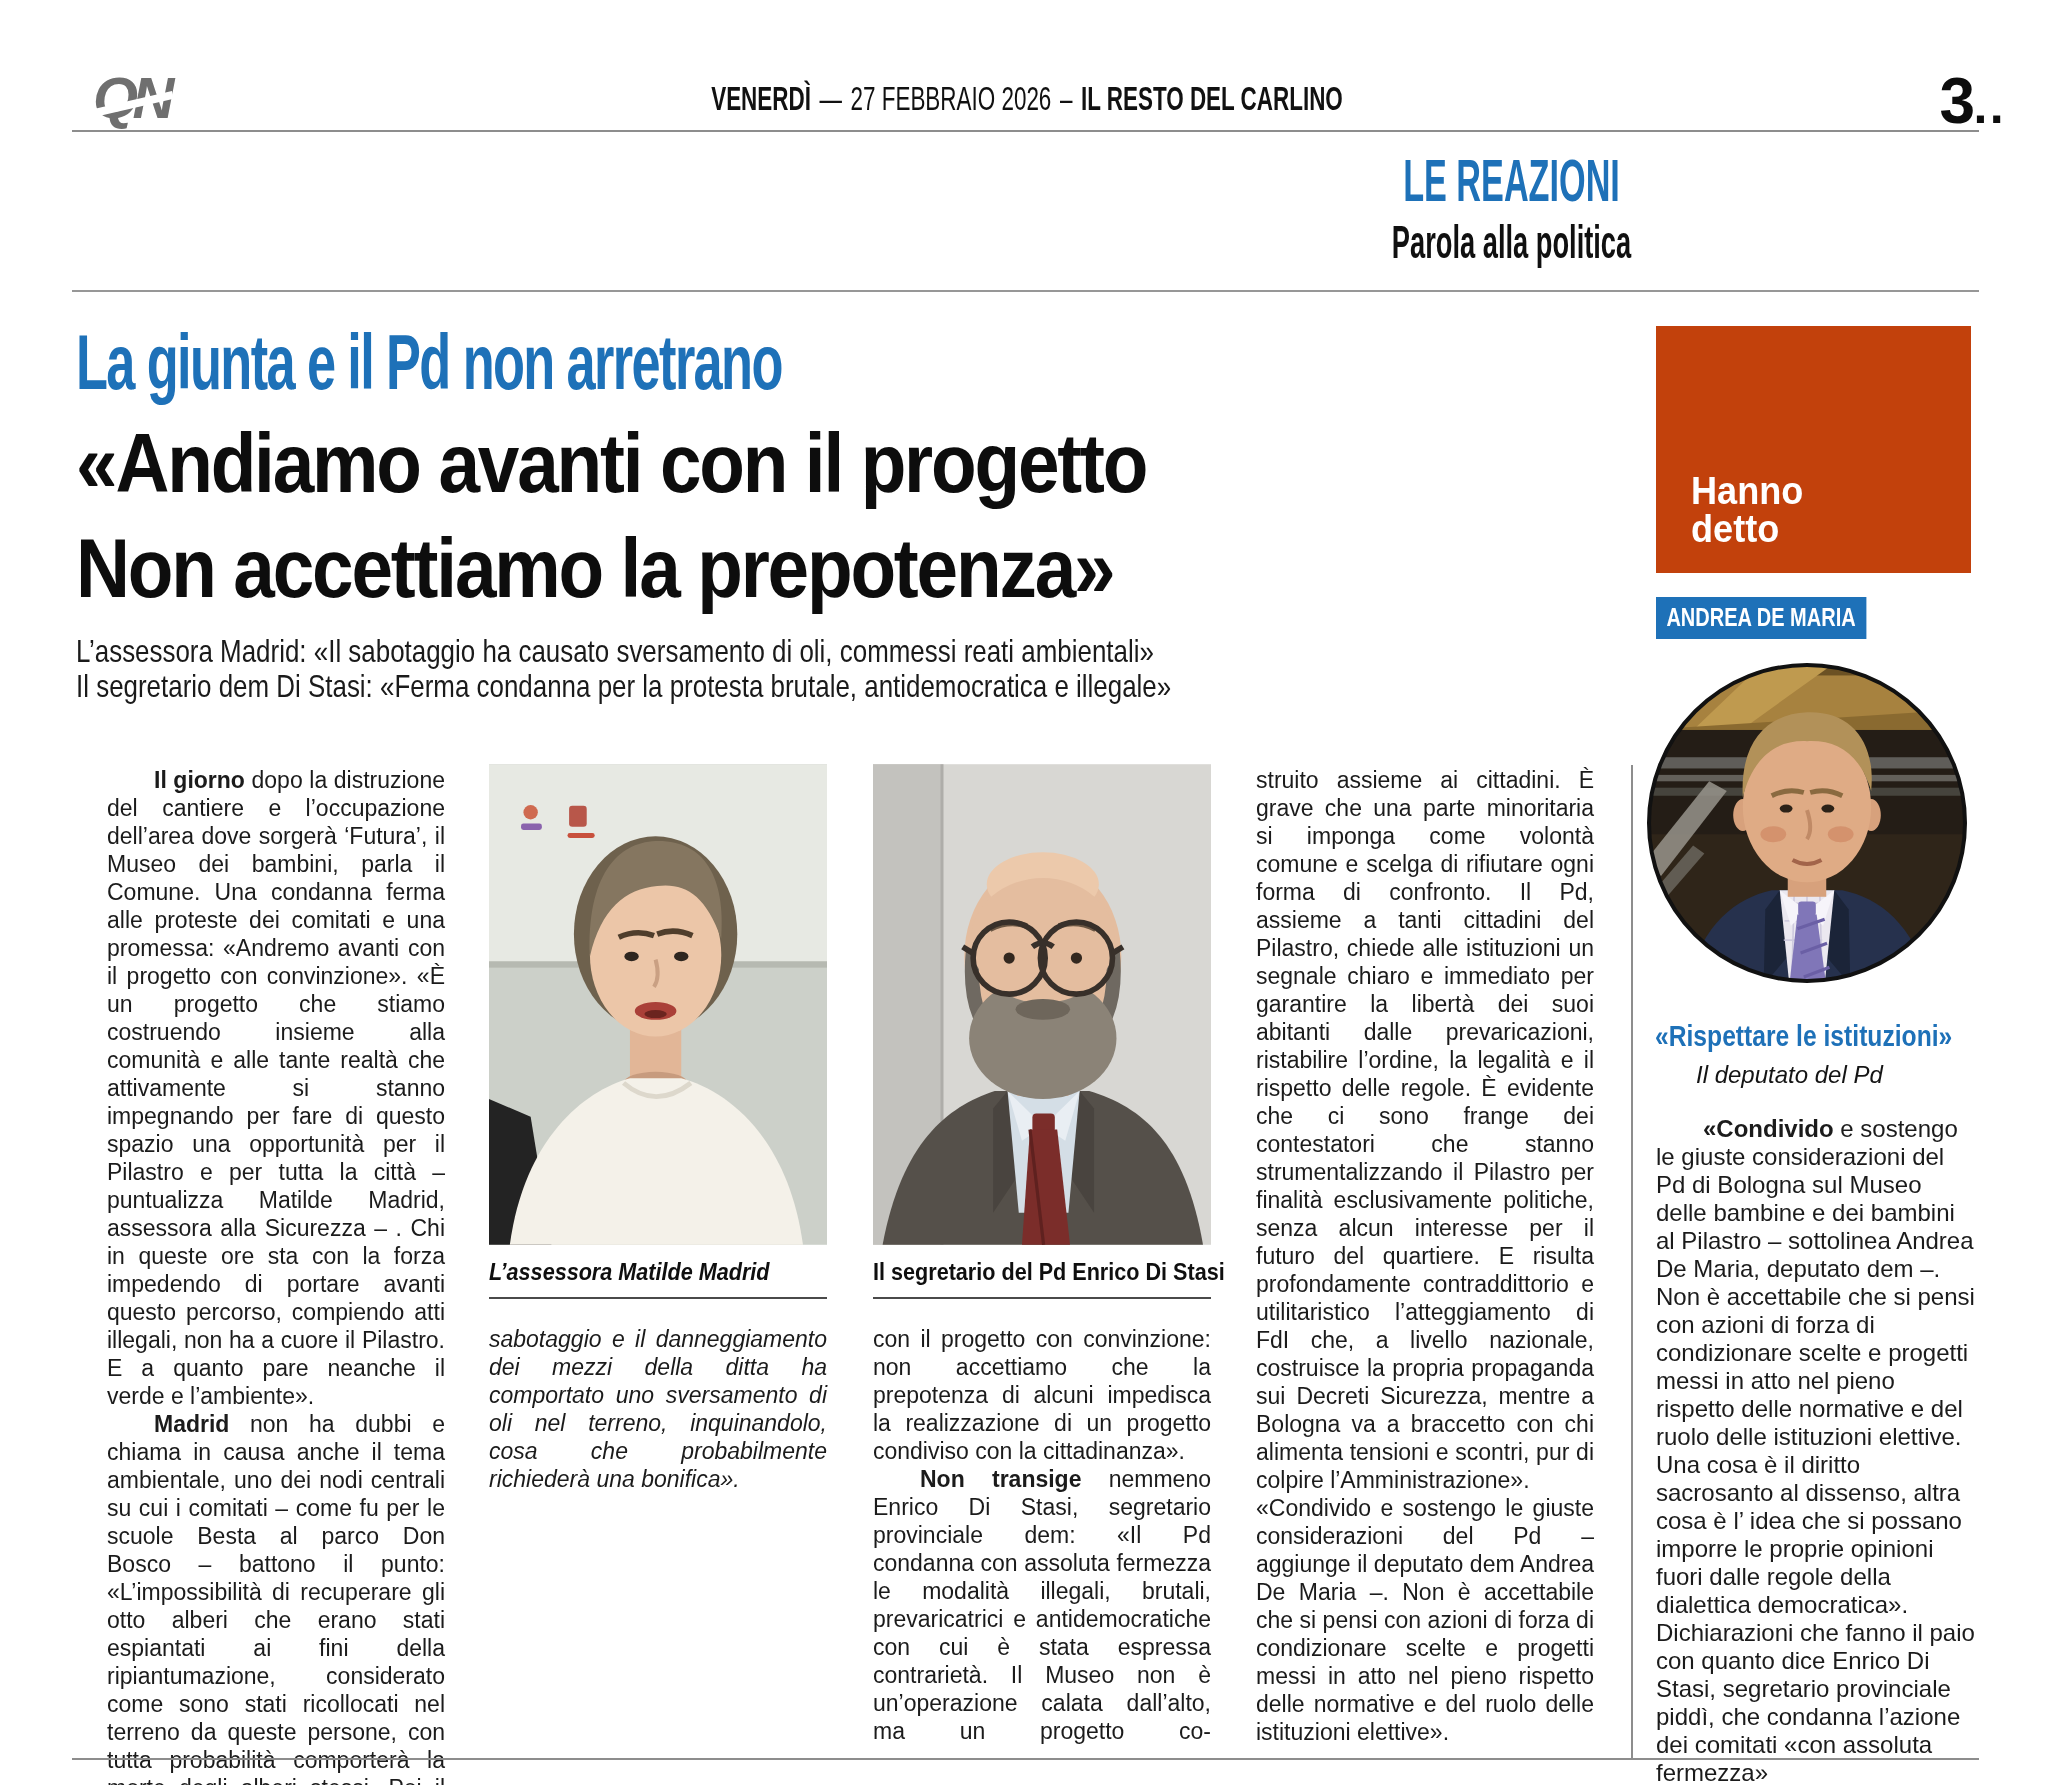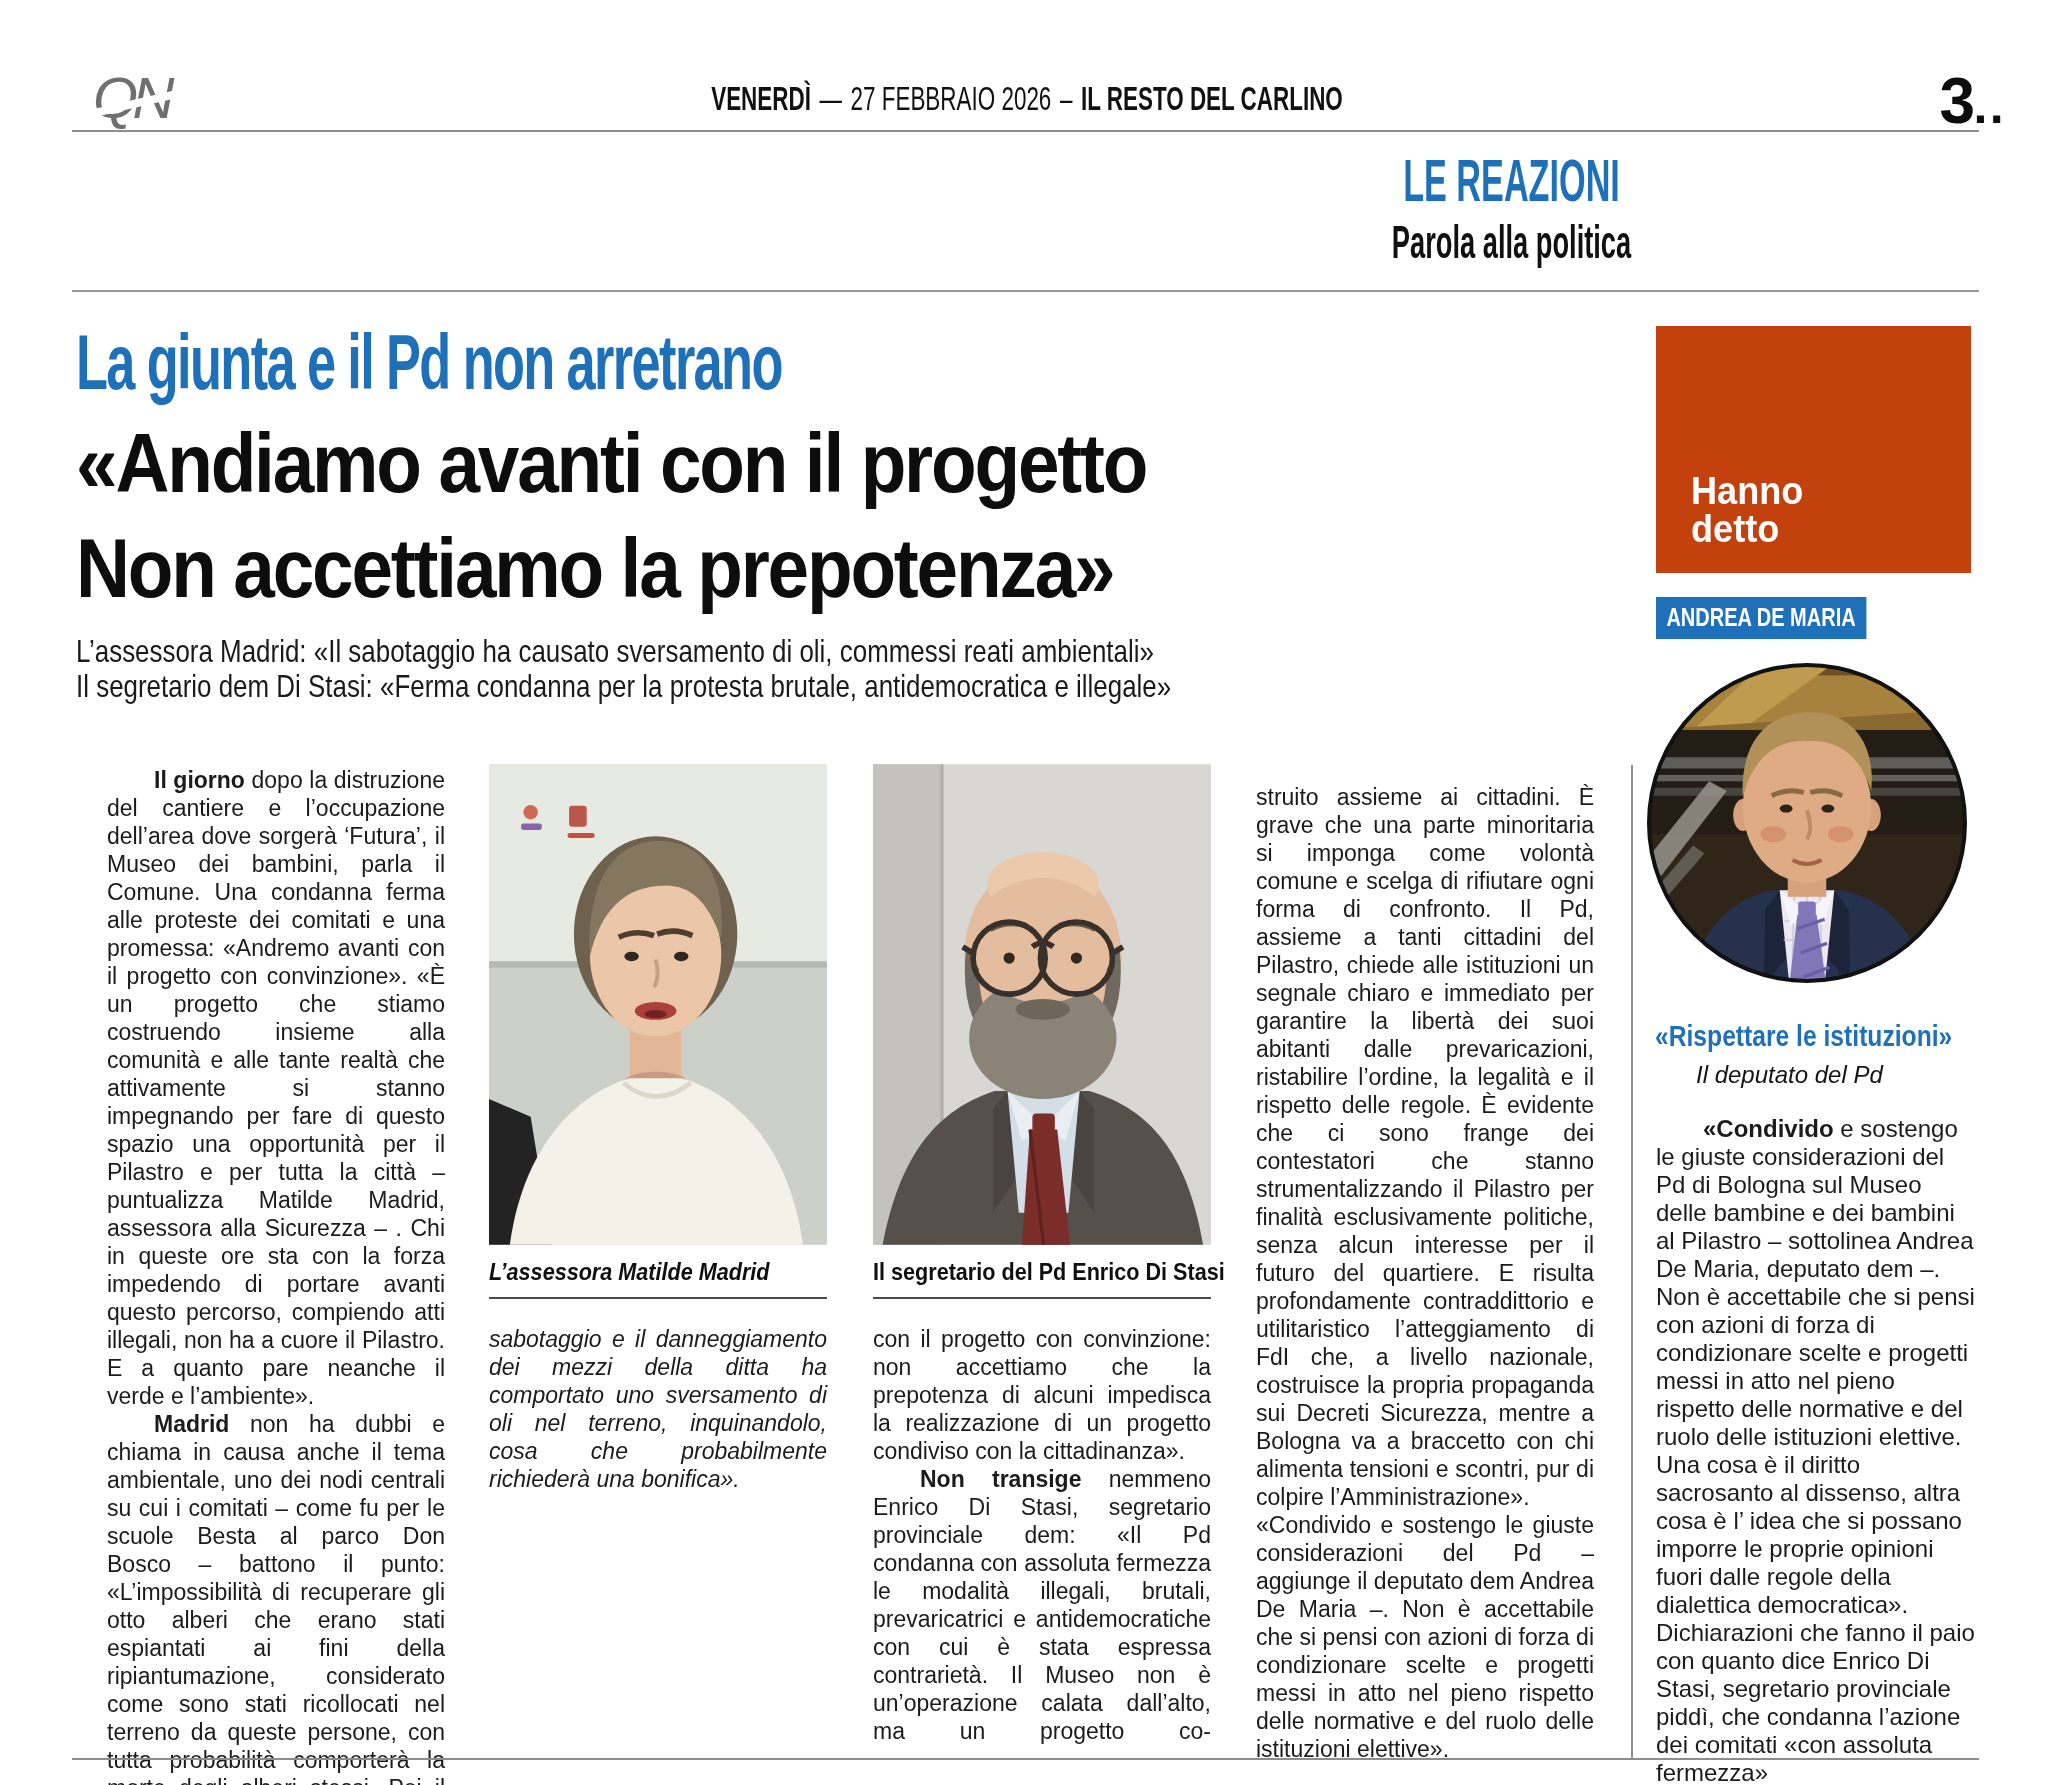--- a/index.html
+++ b/index.html
@@ -1,20 +1,20 @@
 <!DOCTYPE html>
 <html style="font-size:13px"><head>
 <meta charset="utf-8">
 <style>
   html,body{margin:0;padding:0;background:#ffffff;}
   .page{position:relative;width:2053px;height:1785px;background:#ffffff;overflow:hidden;
         font-family:"Liberation Sans", sans-serif;color:#161616;}
 
   
-  .qn-logo{position:absolute;left:93px;top:69px;font-size:58px;font-weight:normal;font-style:italic;
+  .qn-logo{position:absolute;left:93px;top:69px;font-size:58px;font-weight:bold;font-style:italic;
            color:#6f6f6f;letter-spacing:-5.6px;line-height:58px;}
   .qn-logo::after{content:"";position:absolute;left:-8px;right:-4.8px;top:32px;height:8px;background:#ffffff;
            transform:rotate(-13deg);}
   .mast-center{position:absolute;top:79px;left:50%;transform:translateX(-50%) scaleX(0.66);
            transform-origin:center top;white-space:nowrap;font-size:34px;color:#111;}
   .mast-center b{font-weight:bold;}
   .mast-center .sep{margin:0 13px;font-weight:normal;}
   .page-num{position:absolute;top:64px;right:47px;font-size:64px;font-weight:bold;letter-spacing:-1.6px;color:#0d0d0d;}
   .page-num .dots{font-size:50px;letter-spacing:2.4px;}
 
@@ -166,21 +166,21 @@
       </g>
     </svg>
     <div class="caption">Il segretario del Pd Enrico Di Stasi</div>
     <div class="cap-rule"></div>
     <div class="coltext photocol-text">
         <p class="body-p">con il progetto con convinzione: non accettiamo che la prepotenza di alcuni impedisca la realizzazione di un progetto condiviso con la cittadinanza».</p>
         <p class="body-p cont"><b>Non transige</b> nemmeno Enrico Di Stasi, segretario provinciale dem: «Il Pd condanna con assoluta fermezza le modalità illegali, brutali, prevaricatrici e antidemocratiche con cui è stata espressa contrarietà. Il Museo non è un’operazione calata dall’alto, ma un progetto co-</p>
       </div>
   </div>
 
-  <div class="col coltext" style="left:1256px;top:783px;">
+  <div class="col coltext" style="left:1256px;top:766px;">
     <div>
         <p class="body-p">struito assieme ai cittadini. È grave che una parte minoritaria si imponga come volontà comune e scelga di rifiutare ogni forma di confronto. Il Pd, assieme a tanti cittadini del Pilastro, chiede alle istituzioni un segnale chiaro e immediato per garantire la libertà dei suoi abitanti dalle prevaricazioni, ristabilire l’ordine, la legalità e il rispetto delle regole. È evidente che ci sono frange dei contestatori che stanno strumentalizzando il Pilastro per finalità esclusivamente politiche, senza alcun interesse per il futuro del quartiere. E risulta profondamente contraddittorio e utilitaristico l’atteggiamento di FdI che, a livello nazionale, costruisce la propria propaganda sui Decreti Sicurezza, mentre a Bologna va a braccetto con chi alimenta tensioni e scontri, pur di colpire l’Amministrazione».</p>
         <p class="body-p">«Condivido e sostengo le giuste considerazioni del Pd – aggiunge il deputato dem Andrea De Maria –. Non è accettabile che si pensi con azioni di forza di condizionare scelte e progetti messi in atto nel pieno rispetto delle normative e del ruolo delle istituzioni elettive».</p>
       </div>
 
   </div>
 
   <div class="divider-v"></div>
 
   <div class="side-box">

